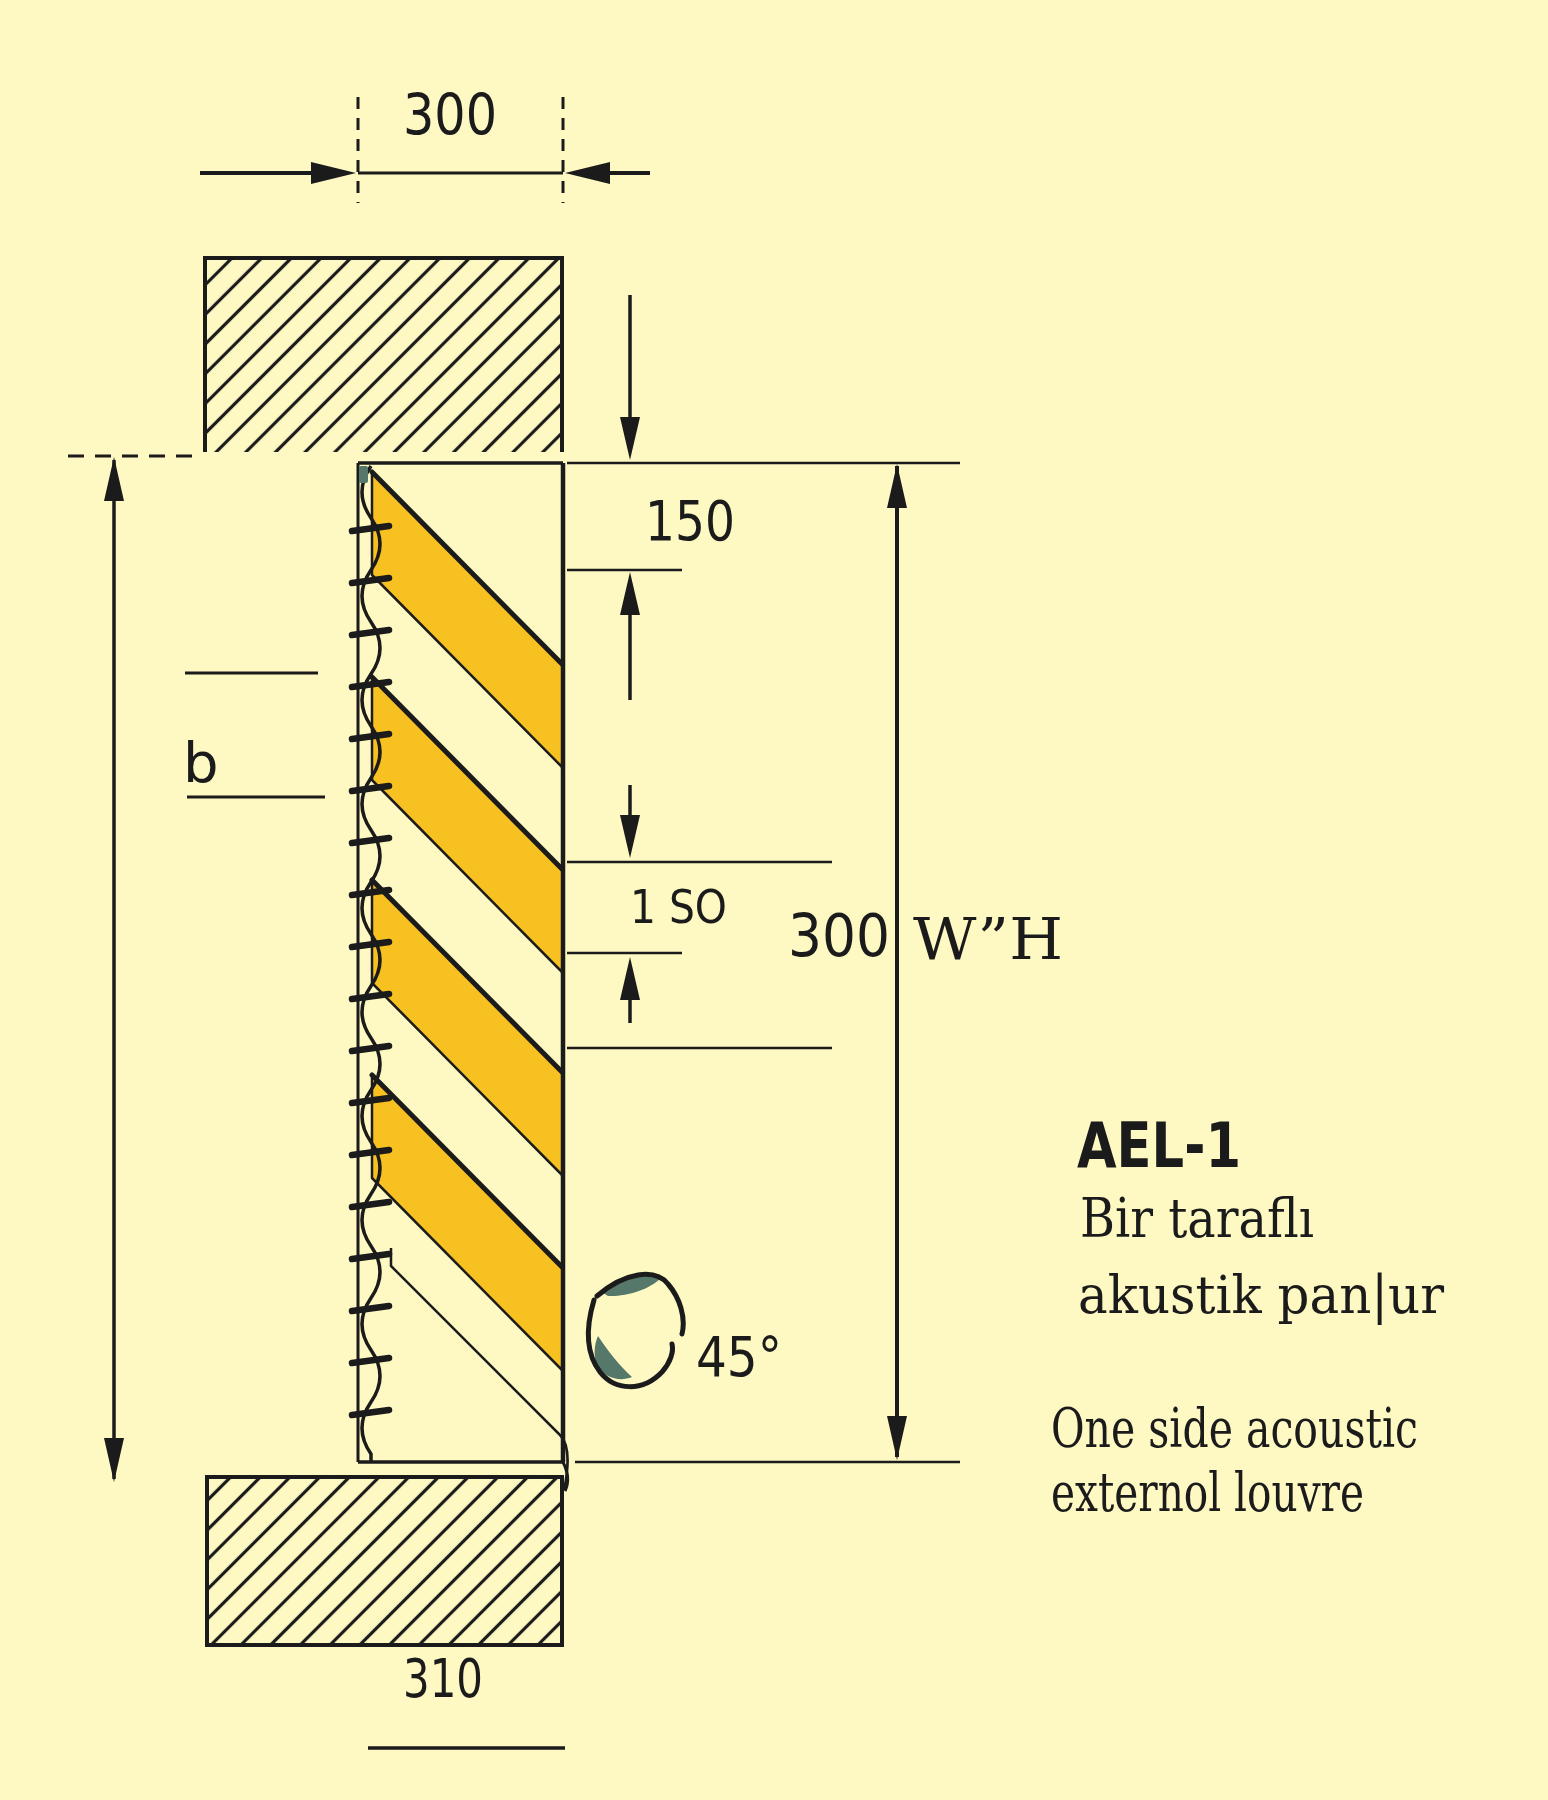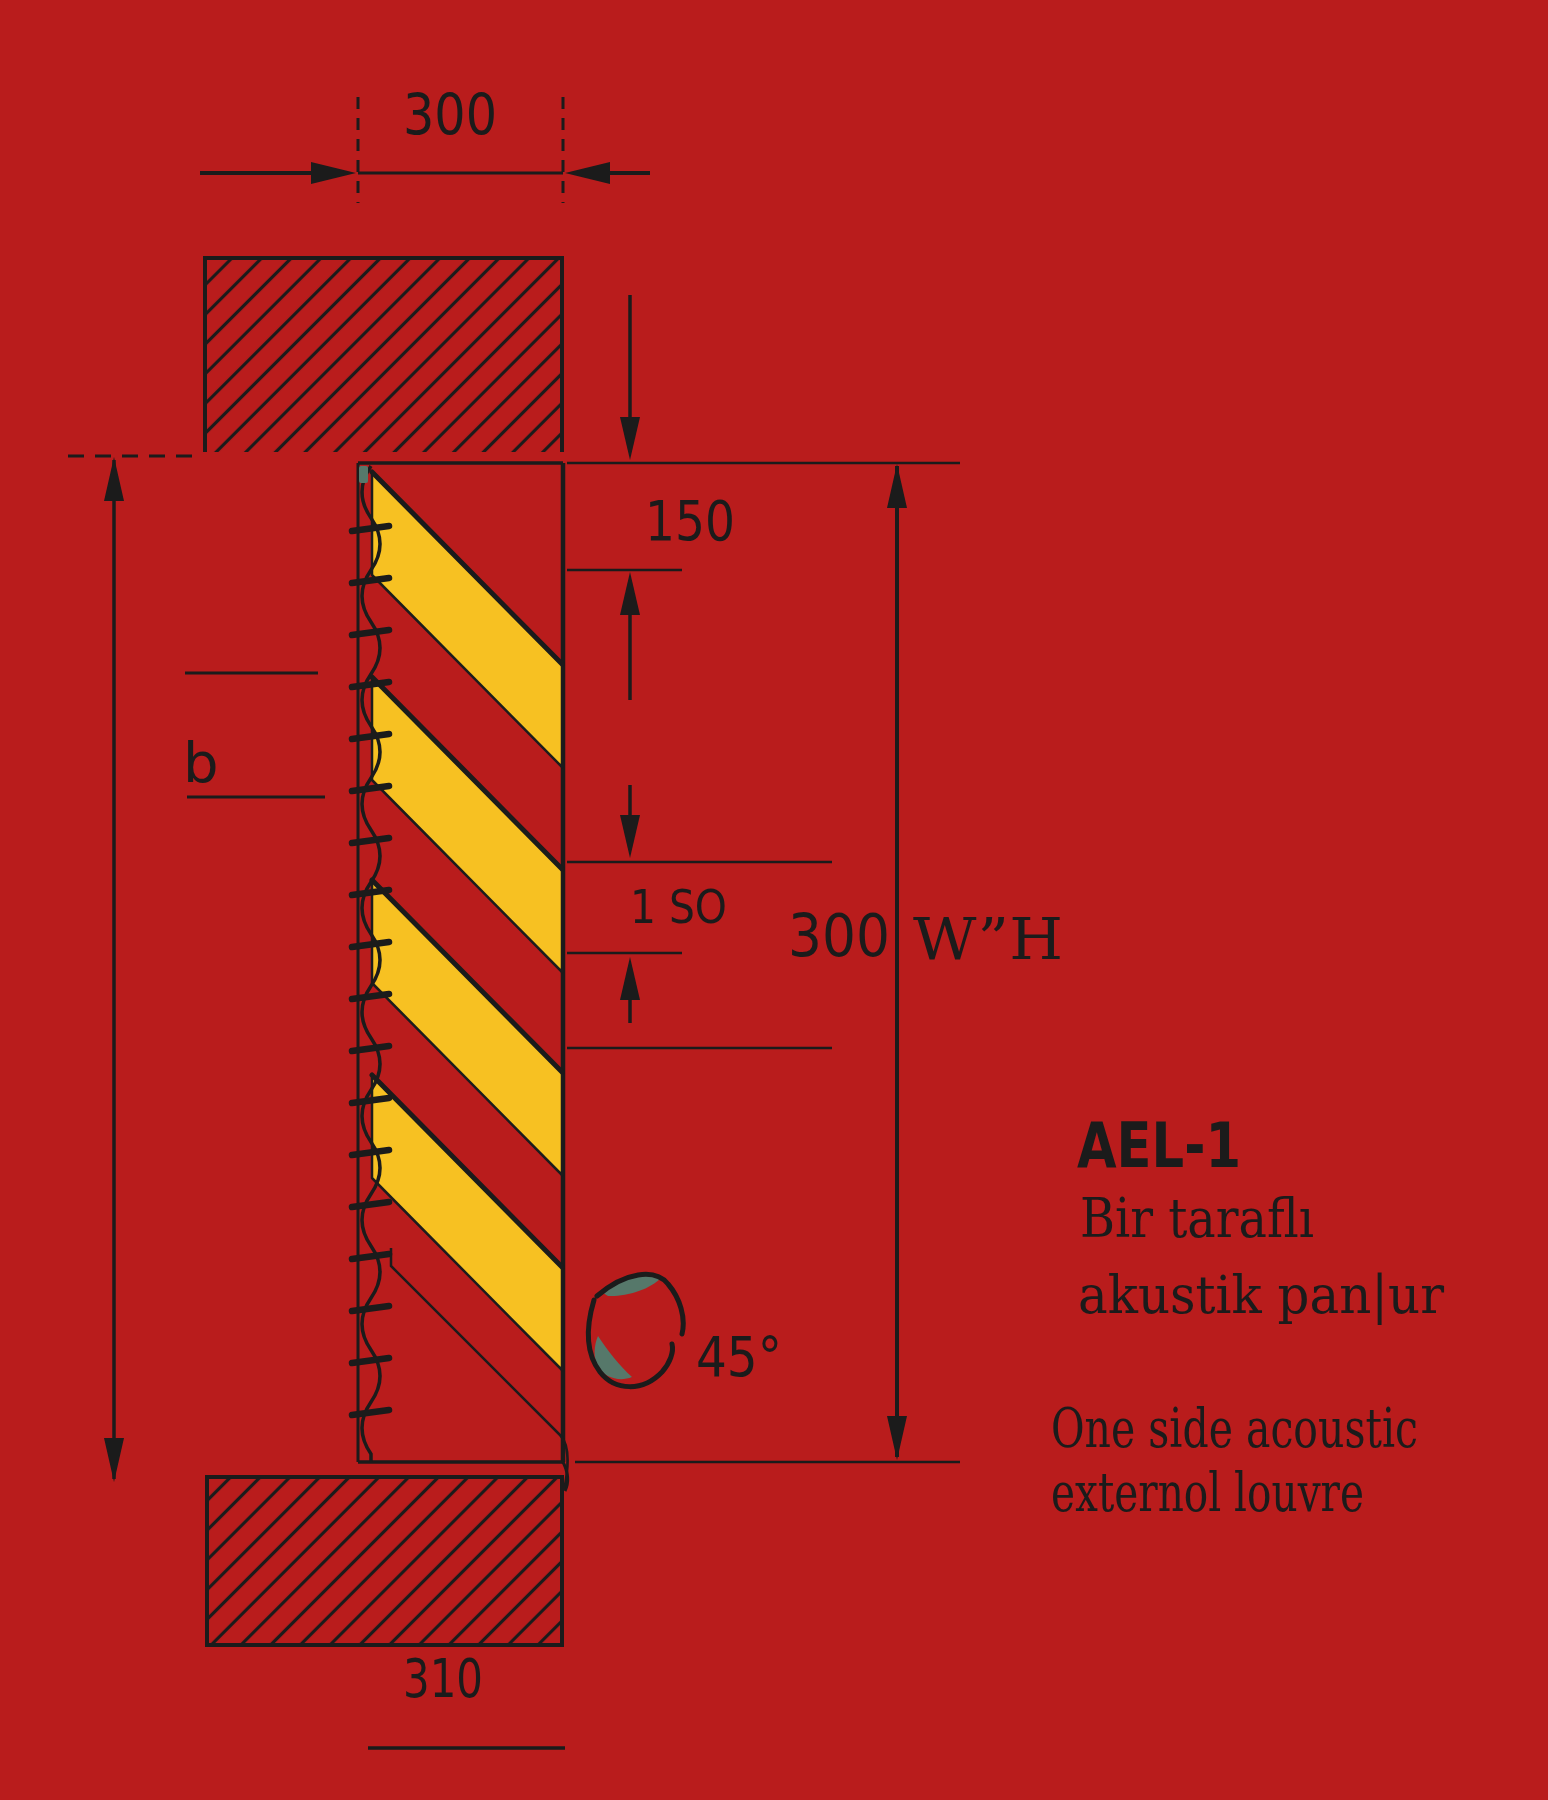--- a/index.html
+++ b/index.html
@@ -1,17 +1,17 @@
 <!DOCTYPE html>
 <html><head>
 <meta charset="utf-8">
 <style>
   html,body{margin:0;padding:0;background:#ffffff;}
   body{width:1548px;height:1800px;position:relative;font-family:"DejaVu Sans",sans-serif;}
-  .canvas{position:absolute;inset:0;background:#b91c1c;}
+  .canvas{position:absolute;inset:0;background:#fef9c3;}
   svg{display:block;width:1548px;height:1800px;}
   .ink{stroke:#1b1b1b;fill:none;}
   .fillink{fill:#1b1b1b;stroke:none;}
   text{fill:#1b1b1b;stroke:none;}
   .num{font-family:"DejaVu Sans",sans-serif;}
   .serif{font-family:"DejaVu Serif",serif;}
   .code{font-family:"DejaVu Sans",sans-serif;font-weight:bold;}
 </style>
 </head>
 <body>

